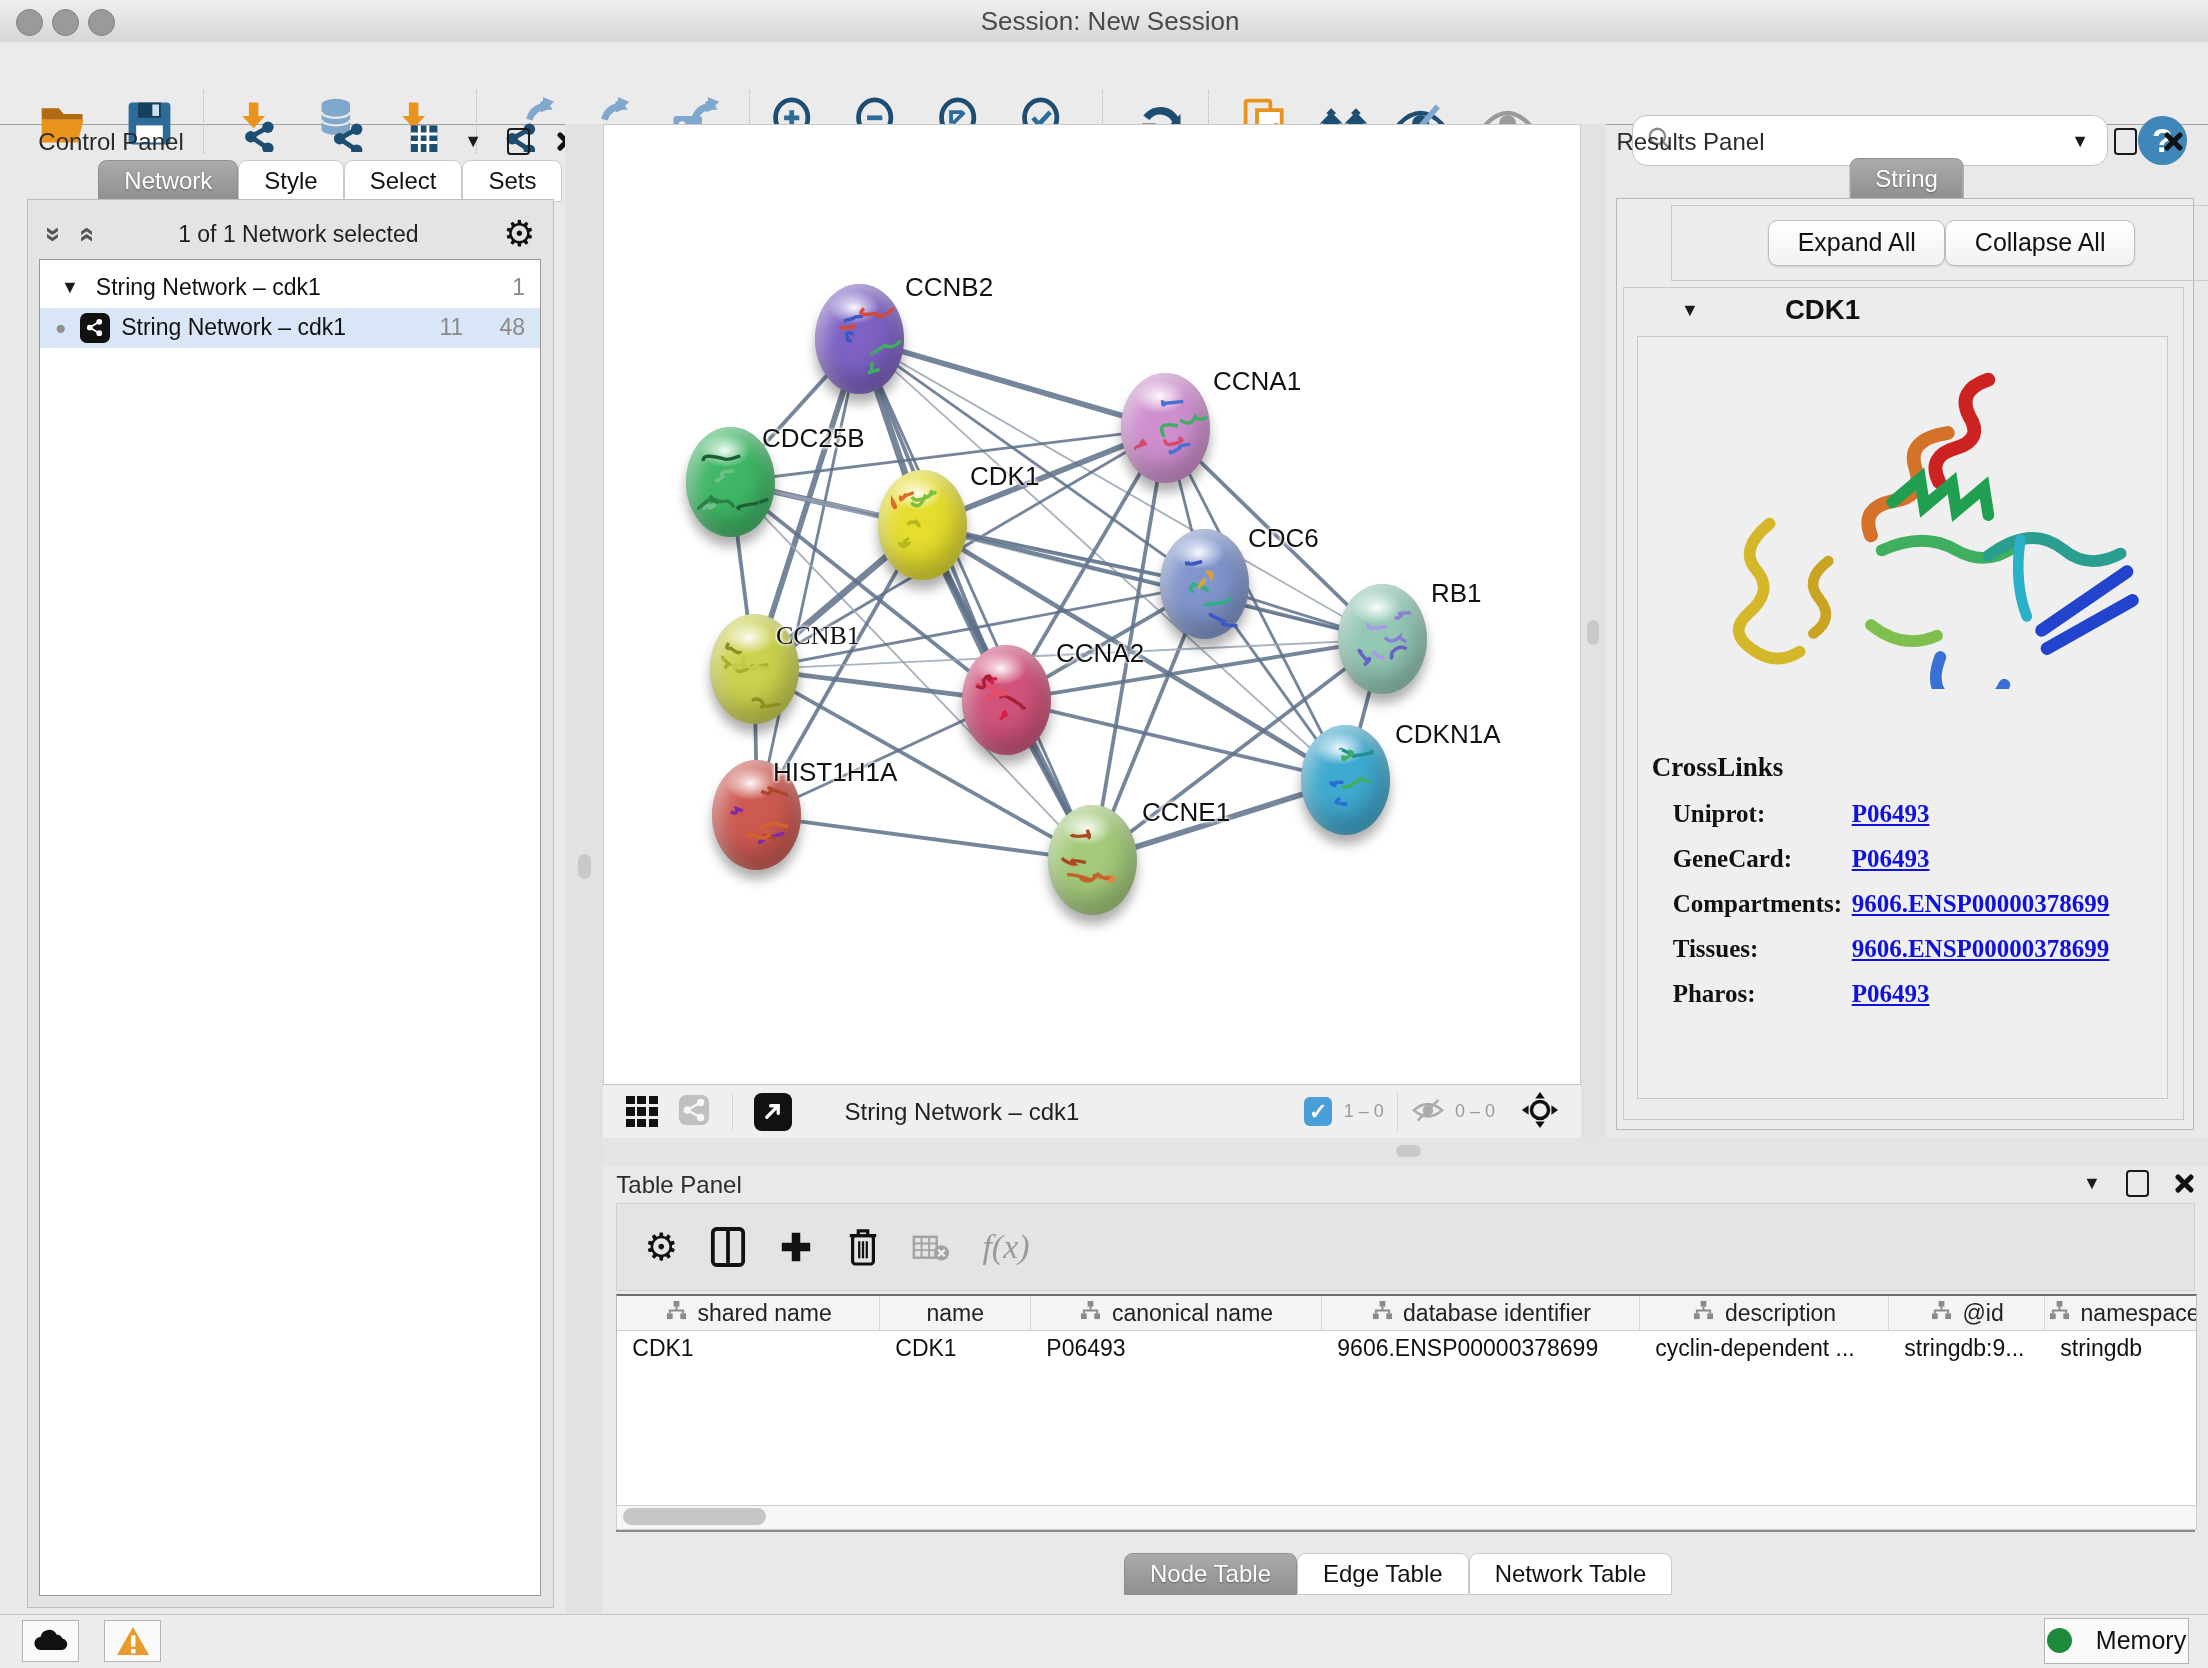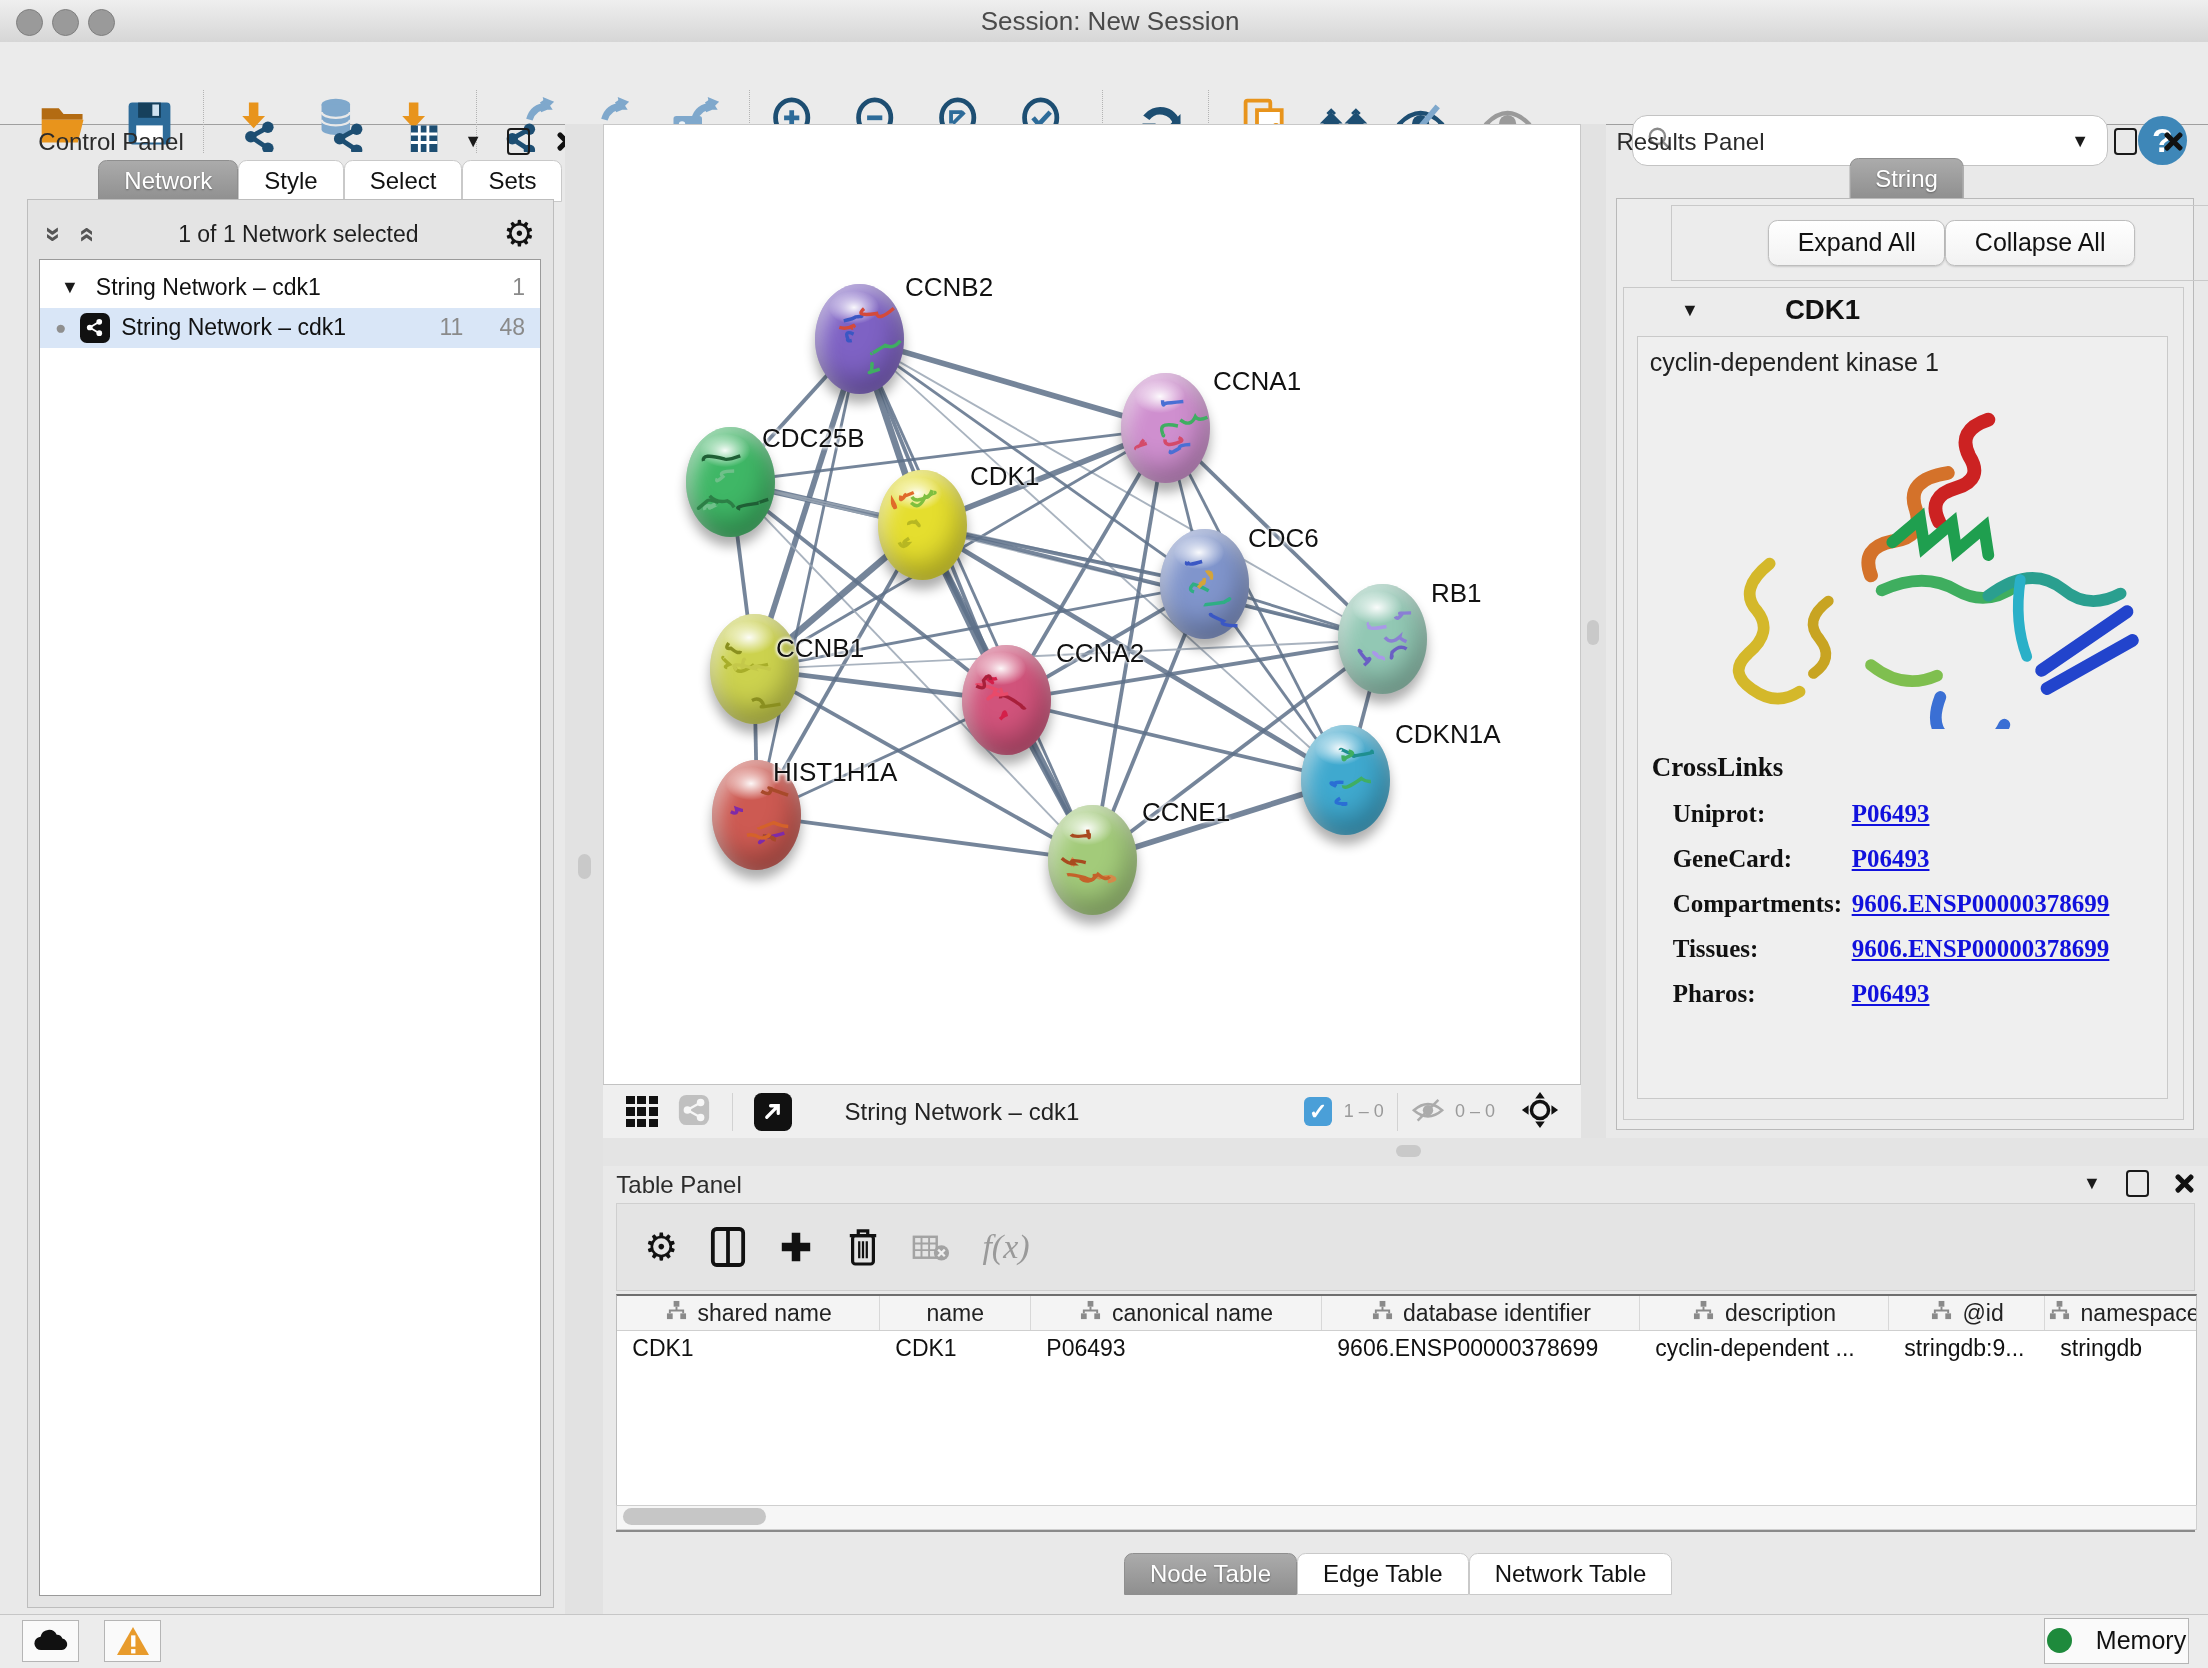--- a/index.html
+++ b/index.html
@@ -450,21 +450,21 @@
         </svg>
       </div><span class="node-label" style="left: 827px; top: 453px;">RB1</span><div class="node" style="left: 106px; top: 489px; background: rgb(204, 210, 78);">
         <svg width="89" height="110" viewBox="0 0 74 96" style="position:absolute;left:0;top:0">
           <path d="M10.219821673525377 38.21992455418381 q-3.0884773662551446 -1.3612482853223593 4.814900548696844 5.7521347736625525 q-5.703395061728395 2.2456104252400557 -1.7453703703703702 2.721965020576132" fill="none" stroke="#a8ae2a" stroke-width="3"></path>
           <path d="M28.441700960219478 40.598868312757205 q-0.7470850480109732 -3.5292866941015086 -1.9573045267489713 4.301603223593965 q0.21867283950617278 3.2709876543209884 -0.4533607681755827 0.910751028806585" fill="none" stroke="#c4c84a" stroke-width="3"></path>
           <path d="M34.77057613168724 75.41402606310014 q7.746570644718794 -3.936008230452675 10.531807270233196 5.083581961591221 q-8.544444444444444 1.7120027434842253 14.398319615912207 -1.8016975308641978" fill="none" stroke="#8a8f1f" stroke-width="3"></path>
           <path d="M19.823731138545952 46.566632373113855 q2.886316872427983 7.887722908093279 16.751371742112482 -2.4451388888888888 q-4.214969135802469 3.889643347050754 12.19238683127572 -0.23019547325102874" fill="none" stroke="#a8ae2a" stroke-width="3"></path>
           <path d="M21.625857338820303 48.772736625514405 q-8.90809327846365 -7.959327846364883 14.800154320987655 -1.3462877229080936 q-3.68179012345679 -4.023251028806584 14.904149519890261 1.0326646090534979" fill="none" stroke="#c4c84a" stroke-width="3"></path>
           <path d="M14.497942386831276 25.340980795610424 q-4.179869684499314 5.806790123456791 1.9621056241426604 4.577666323731139 q7.499537037037037 6.220233196159121 8.212620027434841 2.2831790123456788" fill="none" stroke="#8a8f1f" stroke-width="3"></path>
         </svg>
-      </div><span class="node-label" style="left: 172px; top: 508px;">CCNB1</span><div class="node" style="left: 358px; top: 520px; background: rgb(209, 83, 123);">
+      </div><span class="node-label" style="left: 172px; top: 496px; font-family: Liberation Serif, serif;">CCNB1</span><div class="node" style="left: 358px; top: 520px; background: rgb(209, 83, 123);">
         <svg width="89" height="110" viewBox="0 0 74 96" style="position:absolute;left:0;top:0">
           <path d="M21.38357338820302 29.89650205761317 q8.285579561042525 6.72153635116598 -3.4627314814814816 -2.0468278463648826 q6.959182098765433 2.8057613168724274 10.708933470507544 1.2099794238683117" fill="none" stroke="#d41f4a" stroke-width="3"></path>
           <path d="M31.848251028806583 46.649931412894375 q-0.41212277091906735 -7.1419753086419755 17.819590192043897 6.145644718792866 q2.0571759259259252 3.197393689986283 3.9248113854595337 1.7382716049382712" fill="none" stroke="#a81f3a" stroke-width="3"></path>
           <path d="M10.666838134430726 35.00006858710562 q1.23996913580247 -2.256515775034294 17.35088305898491 3.953343621399176 q-6.418904320987654 6.733058984910837 10.453446502057615 3.439403292181069" fill="none" stroke="#e84a6a" stroke-width="3"></path>
           <path d="M31.41958161865569 64.77407407407406 q4.106052812071329 -4.301097393689986 5.452134773662552 -2.5743484224965707 q-1.3579475308641973 -7.525514403292181 -3.2854080932784635 0.38744855967078173" fill="none" stroke="#d41f4a" stroke-width="3"></path>
           <path d="M10.649691358024691 35.72503429355281 q9.420696159122087 4.897119341563785 6.296184842249657 -4.7954561042524 q5.68449074074074 -7.775857338820302 6.165037722908092 -0.45462962962962994" fill="none" stroke="#a81f3a" stroke-width="3"></path>
           <path d="M23.41889574759945 44.64307270233196 q-6.766718106995885 5.585048010973937 4.1299468449931425 -2.364300411522634 q8.486188271604938 3.4141289437585733 3.7430555555555554 -4.568312757201646" fill="none" stroke="#e84a6a" stroke-width="3"></path>
         </svg>
       </div><span class="node-label" style="left: 452px; top: 513px;">CCNA2</span><div class="node" style="left: 697px; top: 600px; background: rgb(63, 169, 207);">
         <svg width="89" height="110" viewBox="0 0 74 96" style="position:absolute;left:0;top:0">
@@ -555,21 +555,20 @@
       <div id="rp-btnrow">
         <button class="rp-btn">Expand All</button>
         <button class="rp-btn">Collapse All</button>
       </div>
       <div id="rp-section">
         <div id="rp-sec-head">
           <span class="tri" style="margin:0 0 0 57px">▼</span>
           <span id="rp-sec-title" style="margin-left:86px">CDK1</span>
         </div>
         <div id="rp-desc-box">
-          <div id="rp-desc">cyclin-dependent kinase 1</div>
           
           <svg width="514" height="352" viewBox="0 0 440 330" style="margin-left:7.6px">
             <g fill="none" stroke-linecap="round">
               <path d="M300 40 q-30 10 -18 34 q14 22 -12 30 q-28 8 -16 32" stroke="#cc2222" stroke-width="13"></path>
               <path d="M262 90 q-40 6 -30 34 q8 26 -22 30 q-30 6 -20 32" stroke="#d4722a" stroke-width="13"></path>
               <path d="M95 175 q-30 24 -12 44 q16 20 -8 40 q-20 18 4 34 q22 16 44 2" stroke="#d4b82a" stroke-width="11"></path>
               <path d="M150 210 q-24 18 -8 36 q14 18 -6 32" stroke="#c8a422" stroke-width="10"></path>
               <path d="M210 155 l26 -22 l4 26 l26 -22 l4 26 l26 -22 l4 26" stroke="#1f9f4f" stroke-width="11"></path>
               <path d="M200 200 q40 -18 70 0 q28 16 56 -4" stroke="#3fae5f" stroke-width="11"></path>
               <path d="M190 270 q30 24 62 10" stroke="#7fbf4f" stroke-width="11"></path>

